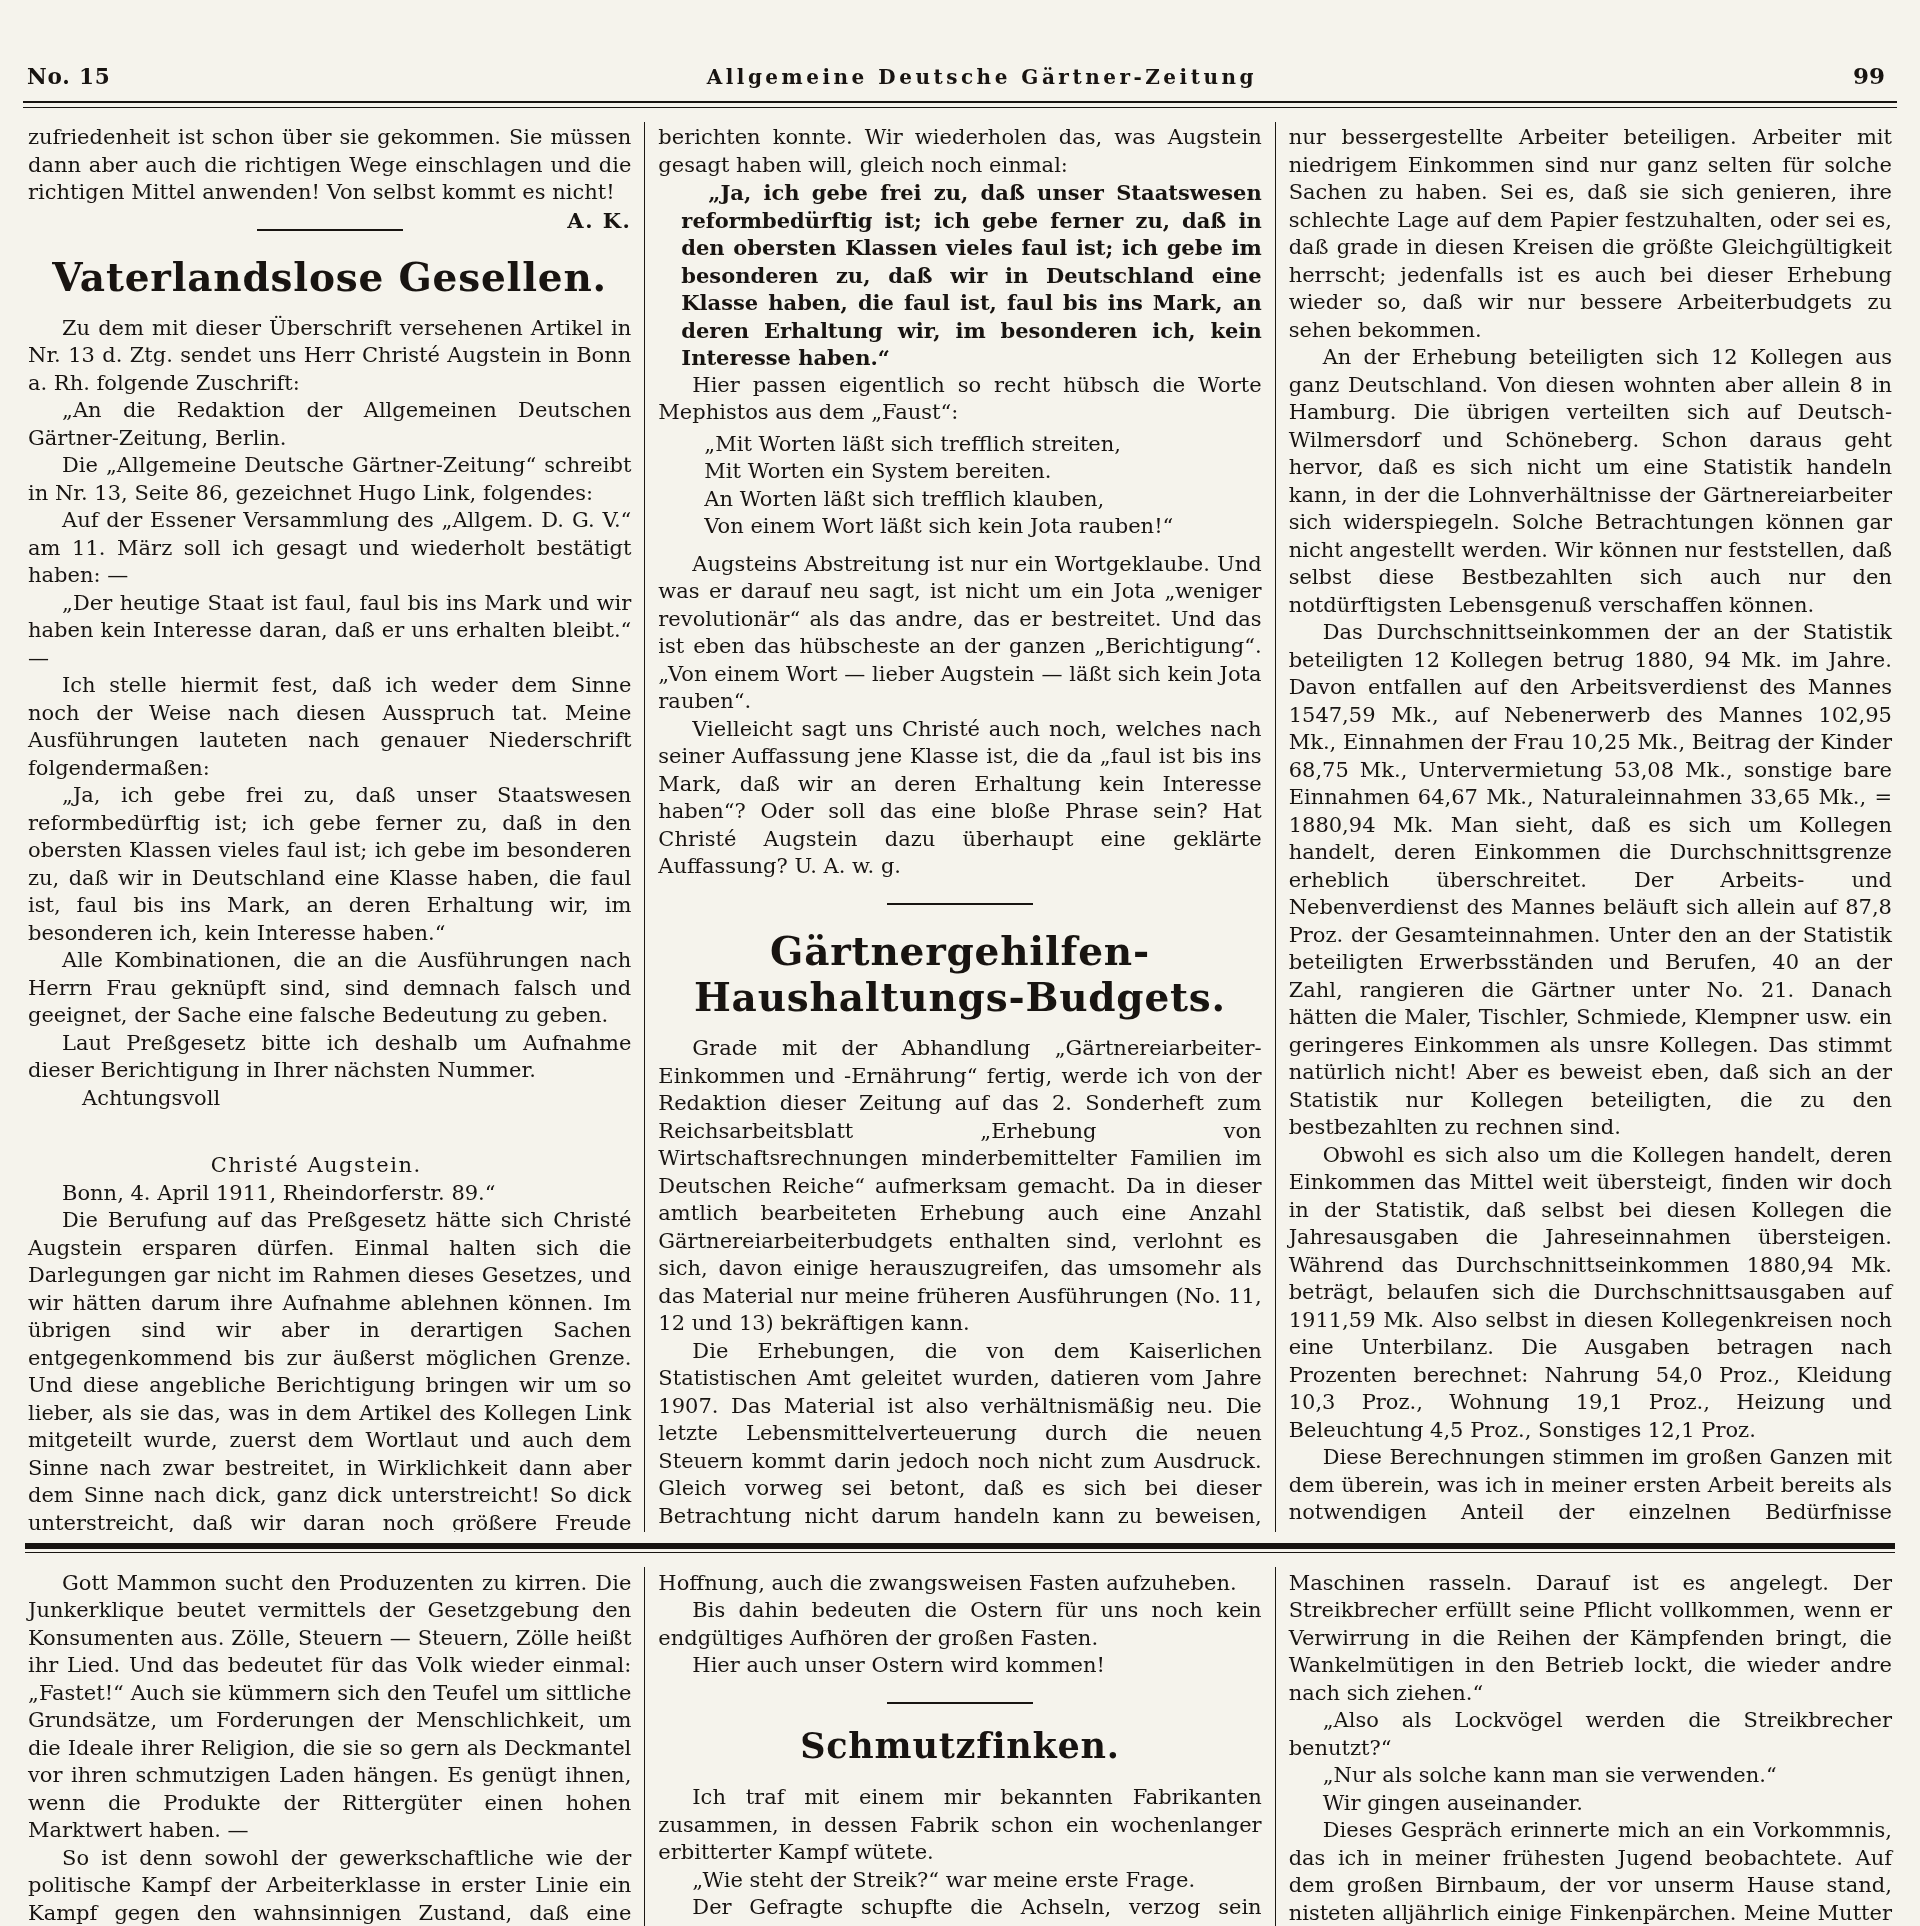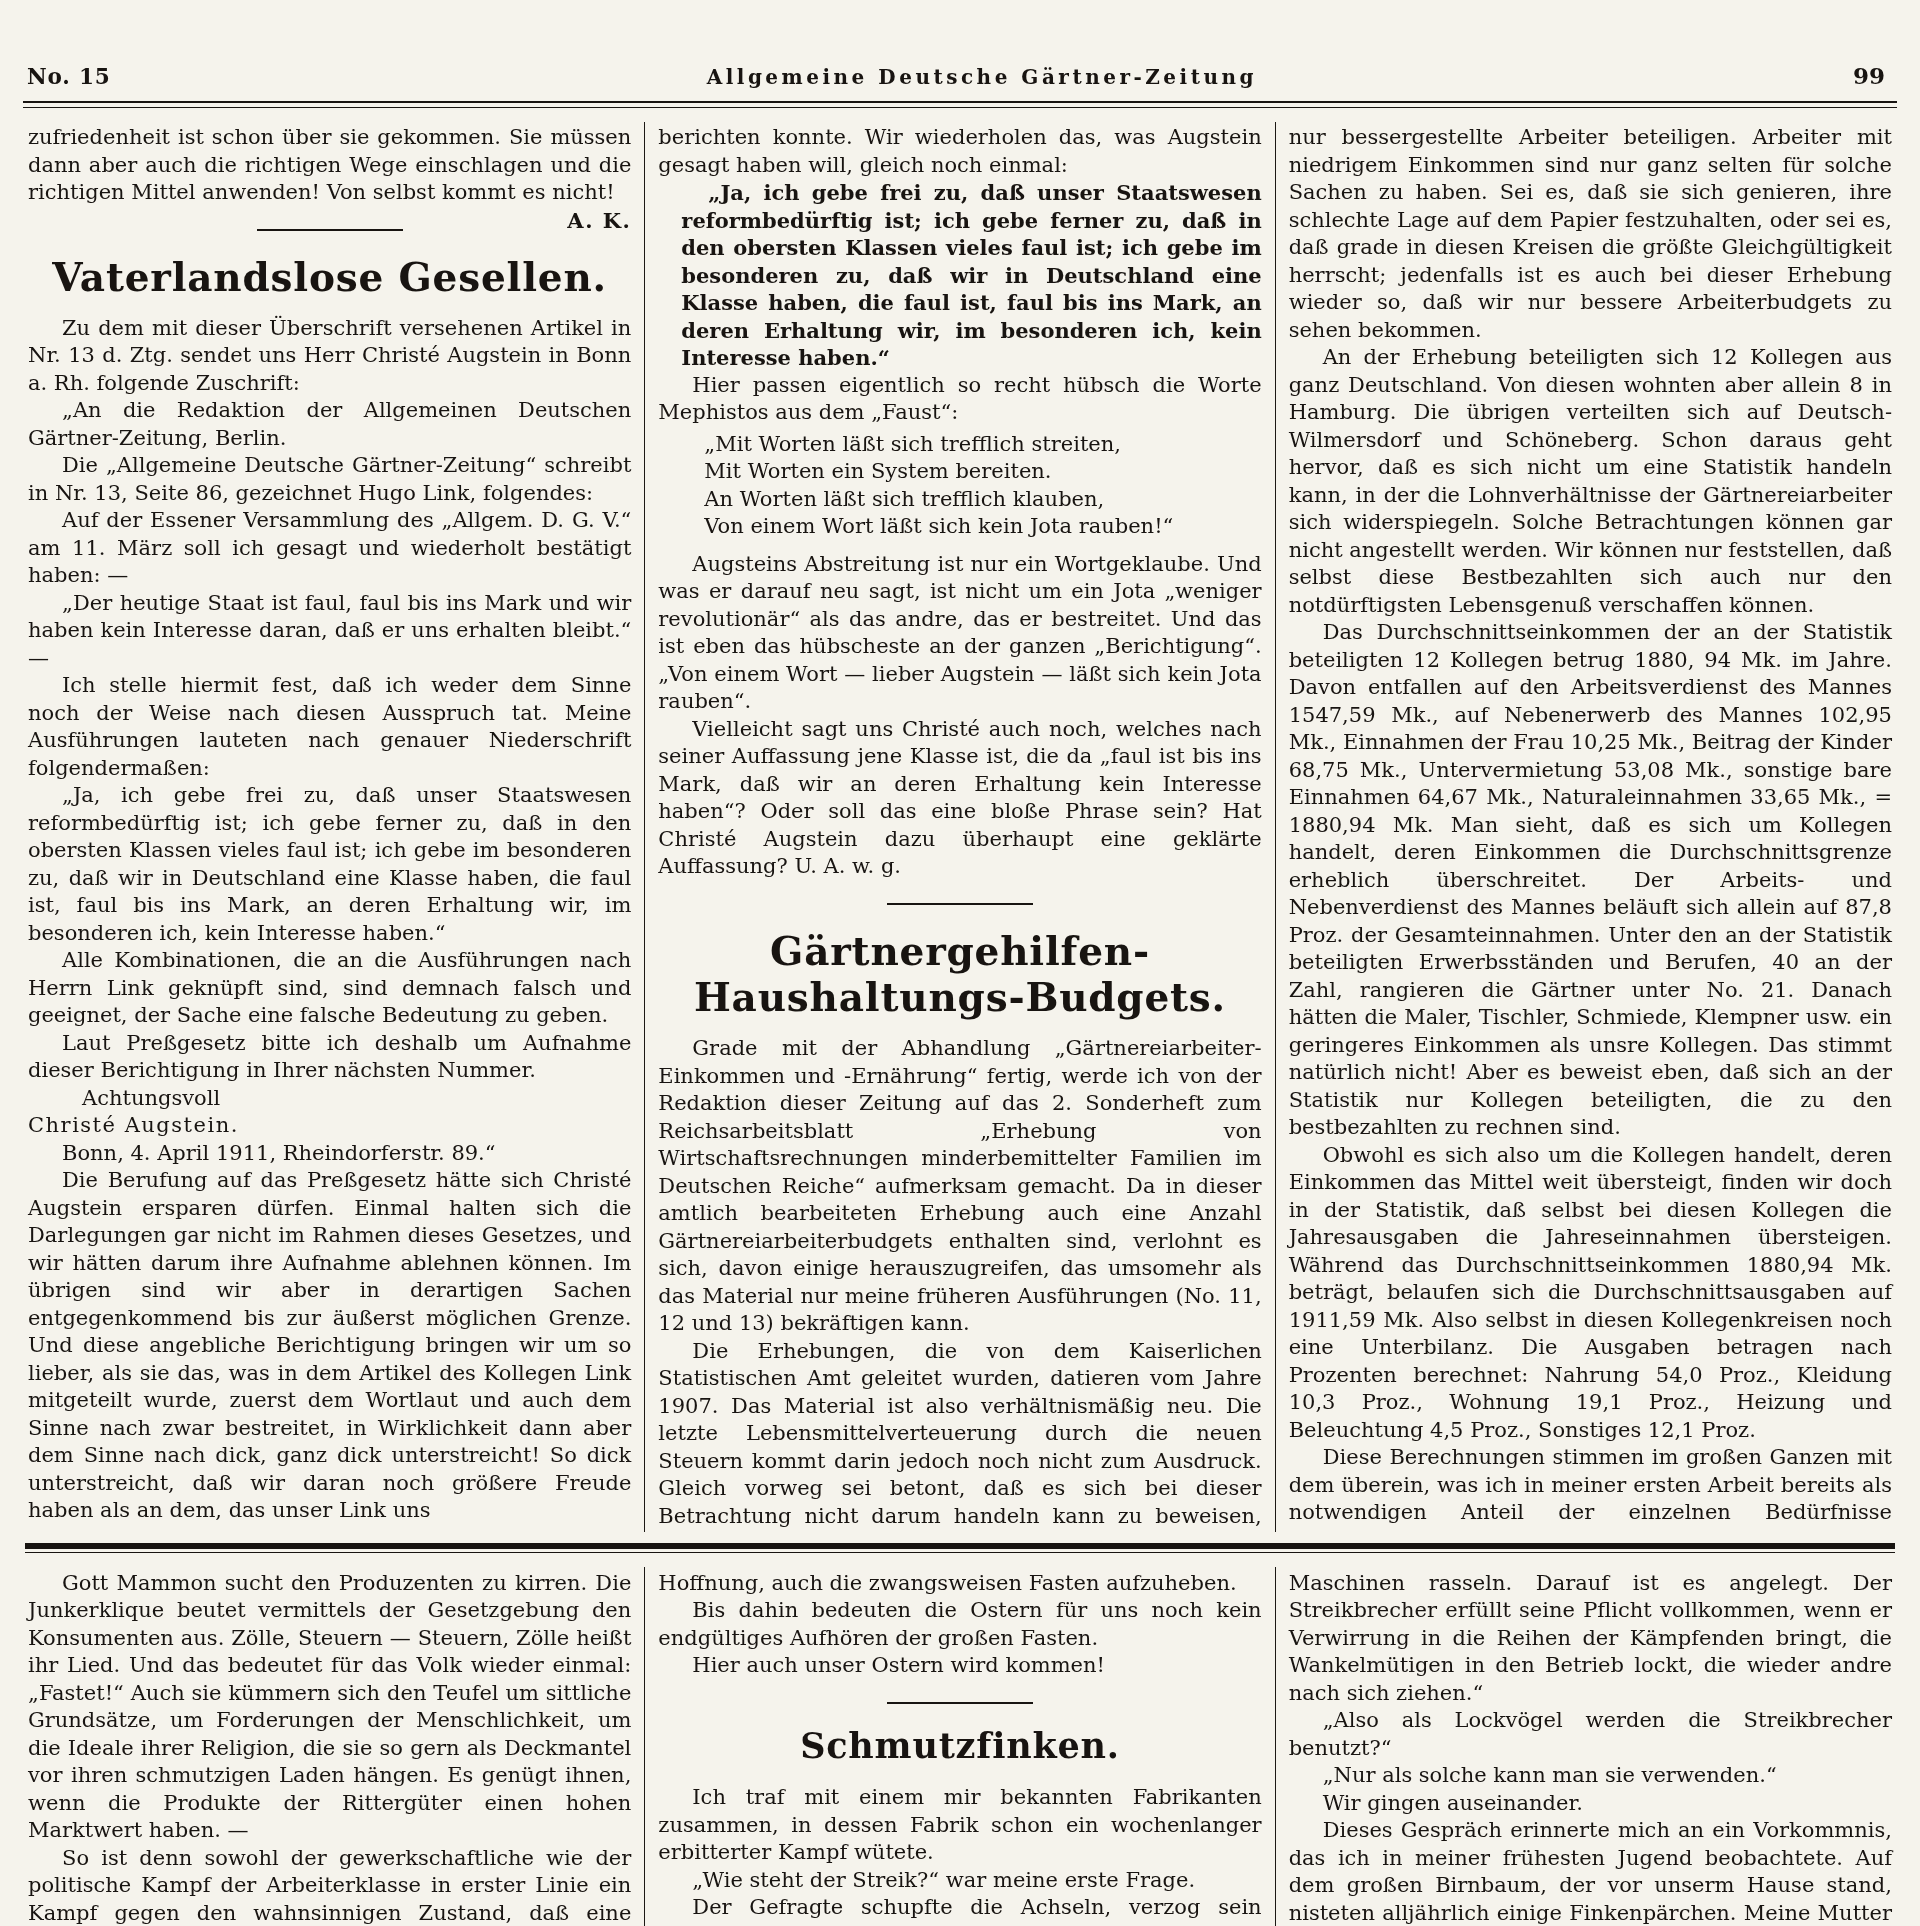--- a/index.html
+++ b/index.html
@@ -28,21 +28,21 @@
   .p{text-indent:34px;}
   .pn{text-indent:0;}
   .quote{font-weight:bold;margin-left:23px;text-indent:27px;}
   .verse{white-space:pre-line;text-align:left;margin:4px 0 10px 46px;}
   .h1{font-size:39px;font-weight:bold;text-align:center;text-indent:0;
       line-height:1.18;margin:17px 0 15.4px 0;white-space:pre-line;letter-spacing:0.8px;}
   .h2{font-size:35px;font-weight:bold;text-align:center;text-indent:0;
       line-height:1.15;margin:21px 0 17.7px 0;letter-spacing:0.8px;}
   .div{border-top:2.3px solid #181411;width:146px;margin:22.3px auto;}
   .sigc{text-align:left;text-indent:0;padding-left:54px;}
-  .sigr{text-align:left;text-indent:0;padding-right:27px;letter-spacing:1.5px;}
+  .sigr{text-align:center;text-indent:0;padding-right:27px;letter-spacing:1.5px;margin-top:40px;}
   .fr{float:right;font-weight:bold;letter-spacing:1.5px;}
 </style>
 </head>
 <body>
 
 <div class="page" style="background: rgb(245, 243, 236); color: rgb(24, 20, 17);">
   <div class="header">
     <span class="issue">No. 15</span>
     <span class="title">Allgemeine Deutsche Gärtner-Zeitung</span>
     <span class="pageno">99</span>
@@ -54,21 +54,21 @@
         <div class="blk pn">zufriedenheit ist schon über sie gekommen. Sie müssen dann aber auch die richtigen Wege einschlagen und die richtigen Mittel anwenden! Von selbst kommt es nicht!<span class="fr">A. K.</span></div>
         <div class="blk div"></div>
         <div class="blk h1">Vaterlandslose Gesellen.</div>
         <div class="blk p">Zu dem mit dieser Überschrift versehenen Artikel in Nr. 13 d. Ztg. sendet uns Herr Christé Augstein in Bonn a. Rh. folgende Zuschrift:</div>
         <div class="blk p">„An die Redaktion der Allgemeinen Deutschen Gärtner-Zeitung, Berlin.</div>
         <div class="blk p">Die „Allgemeine Deutsche Gärtner-Zeitung“ schreibt in Nr. 13, Seite 86, gezeichnet Hugo Link, folgendes:</div>
         <div class="blk p">Auf der Essener Versammlung des „Allgem. D. G. V.“ am 11. März soll ich gesagt und wiederholt bestätigt haben: —</div>
         <div class="blk p">„Der heutige Staat ist faul, faul bis ins Mark und wir haben kein Interesse daran, daß er uns erhalten bleibt.“ —</div>
         <div class="blk p">Ich stelle hiermit fest, daß ich weder dem Sinne noch der Weise nach diesen Ausspruch tat. Meine Ausführungen lauteten nach genauer Niederschrift folgendermaßen:</div>
         <div class="blk p">„Ja, ich gebe frei zu, daß unser Staatswesen reformbedürftig ist; ich gebe ferner zu, daß in den obersten Klassen vieles faul ist; ich gebe im besonderen zu, daß wir in Deutschland eine Klasse haben, die faul ist, faul bis ins Mark, an deren Erhaltung wir, im besonderen ich, kein Interesse haben.“</div>
-        <div class="blk p">Alle Kombinationen, die an die Ausführungen nach Herrn Link geknüpft sind, sind demnach falsch und geeignet, der Sache eine falsche Bedeutung zu geben.</div>
+        <div class="blk p">Alle Kombinationen, die an die Ausführungen nach Herrn Frau geknüpft sind, sind demnach falsch und geeignet, der Sache eine falsche Bedeutung zu geben.</div>
         <div class="blk p">Laut Preßgesetz bitte ich deshalb um Aufnahme dieser Berichtigung in Ihrer nächsten Nummer.</div>
         <div class="blk sigc">Achtungsvoll</div>
         <div class="blk sigr">Christé Augstein.</div>
         <div class="blk p">Bonn, 4. April 1911, Rheindorferstr. 89.“</div>
         <div class="blk p">Die Berufung auf das Preßgesetz hätte sich Christé Augstein ersparen dürfen. Einmal halten sich die Darlegungen gar nicht im Rahmen dieses Gesetzes, und wir hätten darum ihre Aufnahme ablehnen können. Im übrigen sind wir aber in derartigen Sachen entgegenkommend bis zur äußerst möglichen Grenze. Und diese angebliche Berichtigung bringen wir um so lieber, als sie das, was in dem Artikel des Kollegen Link mitgeteilt wurde, zuerst dem Wortlaut und auch dem Sinne nach zwar bestreitet, in Wirklichkeit dann aber dem Sinne nach dick, ganz dick unterstreicht! So dick unterstreicht, daß wir daran noch größere Freude haben als an dem, das unser Link uns</div>
       </div>
     <div class="col">
         <div class="blk pn">berichten konnte. Wir wiederholen das, was Augstein gesagt haben will, gleich noch einmal:</div>
         <div class="blk quote">„Ja, ich gebe frei zu, daß unser Staatswesen reformbedürftig ist; ich gebe ferner zu, daß in den obersten Klassen vieles faul ist; ich gebe im besonderen zu, daß wir in Deutschland eine Klasse haben, die faul ist, faul bis ins Mark, an deren Erhaltung wir, im besonderen ich, kein Interesse haben.“</div>
         <div class="blk p">Hier passen eigentlich so recht hübsch die Worte Mephistos aus dem „Faust“:</div>

